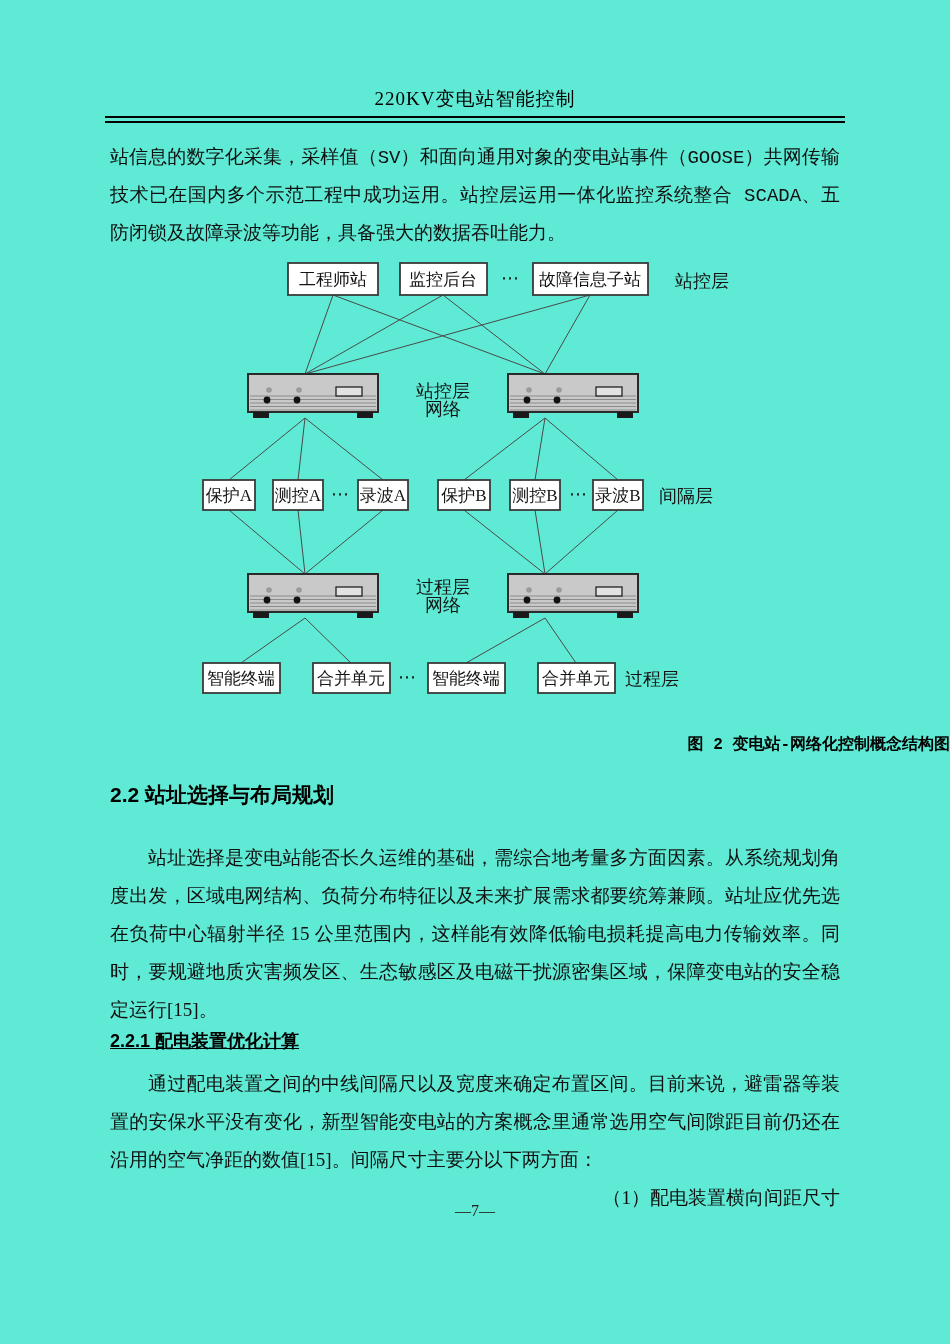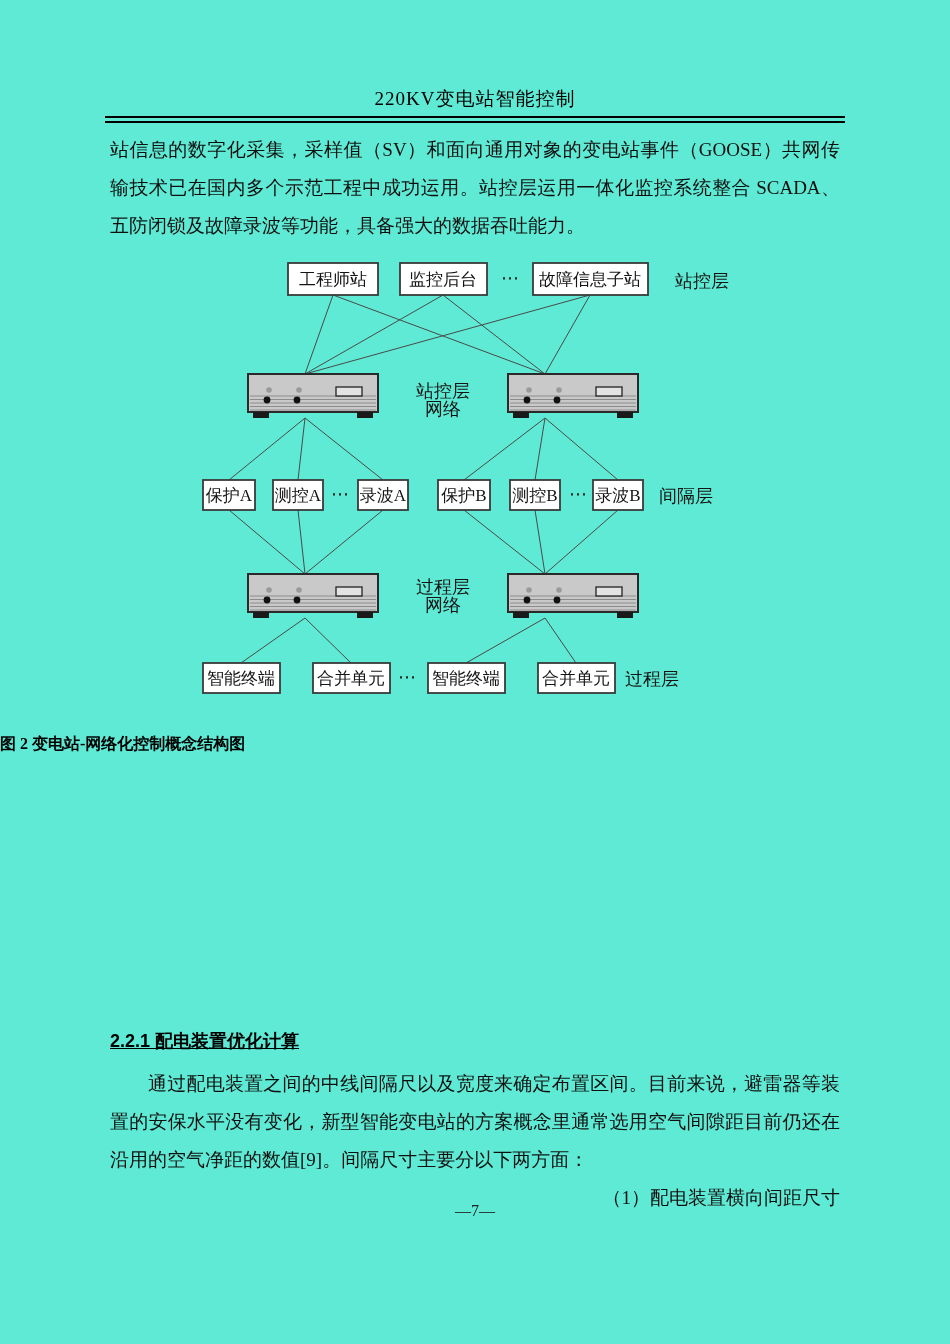--- a/index.html
+++ b/index.html
@@ -17,37 +17,37 @@
     text-align: center; font-size: 19px; letter-spacing: 1px; color: #000;
   }
   .header-rule {
     position: absolute; top: 116px; left: 105px; width: 740px; height: 3px;
     border-top: 2px solid #000; border-bottom: 2px solid #000;
   }
   .para {
     position: absolute; left: 110px; width: 730px; margin: 0;
     font-size: 19px; line-height: 38px; text-align: justify; color: #101010;
   }
-  .p1 { top: 131px; }
+  .p1 { top: 139px; font-family: Liberation Mono, monospace; }
   .p2 { top: 839px; text-indent: 2em; }
   .p3 { top: 1065px; text-indent: 2em; }
   .list-item { top: 1179px; text-indent: 2em; text-align: right; }
   .diagram { position: absolute; top: 255px; left: 110px; }
   .diagram text {
     font-family: "Liberation Serif", "DejaVu Serif", serif;
     fill: #141414;
   }
   .node-label  { font-size: 17px; text-anchor: middle; }
   .layer-label { font-size: 18px; text-anchor: middle; }
   .net-label   { font-size: 18px; text-anchor: middle; }
   .dots { font-size: 18px; text-anchor: middle; font-family: "DejaVu Sans", sans-serif; }
   .node-box { fill: #ffffff; stroke: #3a3a3a; stroke-width: 1.8; }
   .caption {
     position: absolute; top: 734px; left: 0; width: 100%;
-    text-align: left; font-family: Liberation Serif, serif;
+    text-align: right; font-family: Liberation Mono, monospace;
     font-weight: 700; font-size: 16px; color: #000;
   }
   .h-section {
     position: absolute; top: 781px; left: 110px; margin: 0;
     font-family: "Liberation Sans", "DejaVu Sans", sans-serif;
     font-size: 21px; font-weight: 700; color: #000;
   }
   .h-subsection {
     position: absolute; top: 1029px; left: 110px; margin: 0;
     font-family: "Liberation Sans", "DejaVu Sans", sans-serif;
@@ -160,23 +160,25 @@
     <text class="dots" x="407" y="683">⋯</text>
     <rect class="node-box" x="428" y="663" width="77" height="30"></rect>
     <text class="node-label" x="466" y="684">智能终端</text>
     <rect class="node-box" x="538" y="663" width="77" height="30"></rect>
     <text class="node-label" x="576" y="684">合并单元</text>
     <text class="layer-label" x="652" y="685">过程层</text>
   </svg>
 
   <div class="caption">图 2 变电站-网络化控制概念结构图</div>
 
+  <h2 class="h-section">2.2 站址选择与布局规划</h2>
 
+  <p class="para p2">站址选择是变电站能否长久运维的基础，需综合地考量多方面因素。从系统规划角度出发，区域电网结构、负荷分布特征以及未来扩展需求都要统筹兼顾。站址应优先选在负荷中心辐射半径 15 公里范围内，这样能有效降低输电损耗提高电力传输效率。同时，要规避地质灾害频发区、生态敏感区及电磁干扰源密集区域，保障变电站的安全稳定运行[15]。</p>
 
   <h3 class="h-subsection">2.2.1 配电装置优化计算</h3>
 
-  <p class="para p3">通过配电装置之间的中线间隔尺以及宽度来确定布置区间。目前来说，避雷器等装置的安保水平没有变化，新型智能变电站的方案概念里通常选用空气间隙距目前仍还在沿用的空气净距的数值[9]。间隔尺寸主要分以下两方面：</p>
+  <p class="para p3">通过配电装置之间的中线间隔尺以及宽度来确定布置区间。目前来说，避雷器等装置的安保水平没有变化，新型智能变电站的方案概念里通常选用空气间隙距目前仍还在沿用的空气净距的数值[15]。间隔尺寸主要分以下两方面：</p>
 
   <p class="para list-item">（1）配电装置横向间距尺寸</p>
 
   <div class="page-number">—7—</div>
 
 </div>
 
 </body></html>

